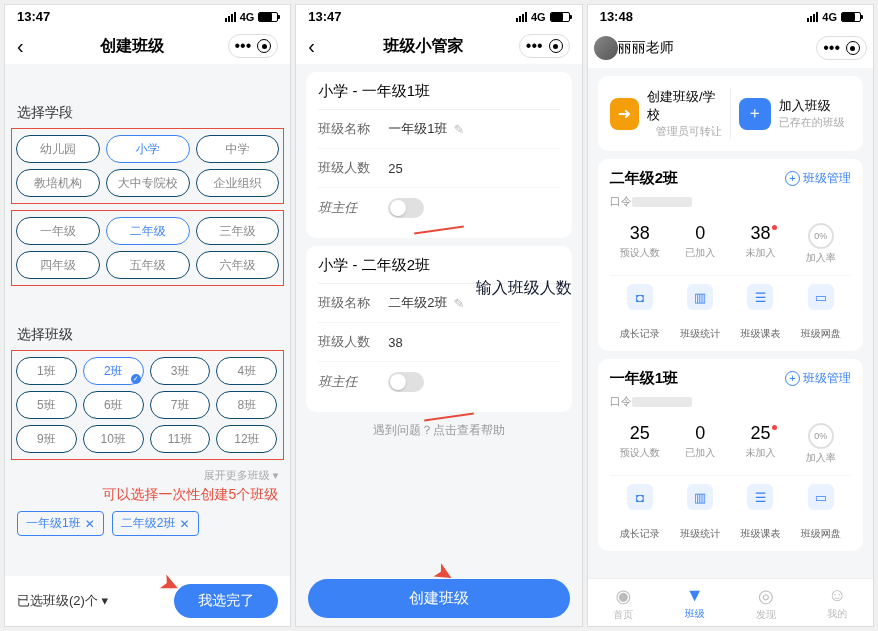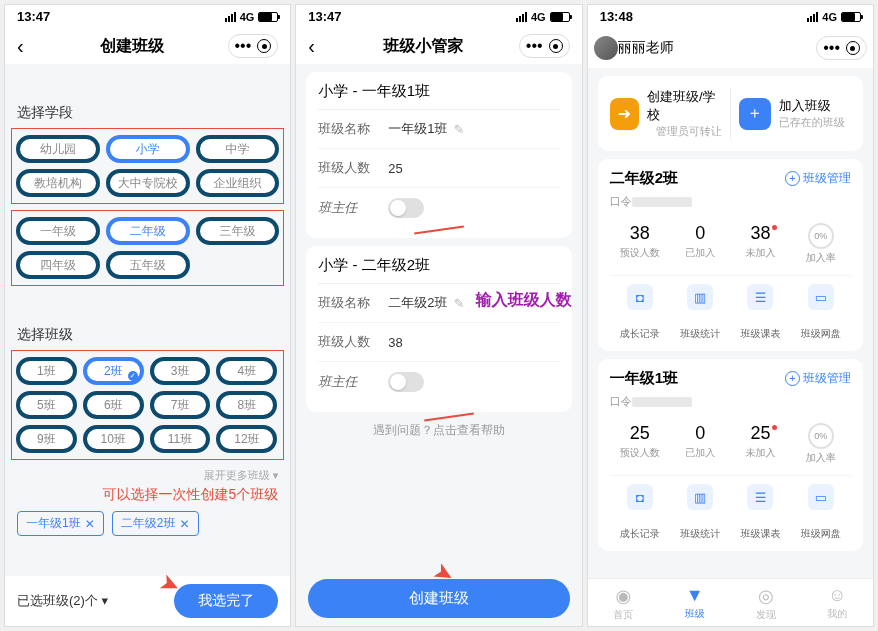--- a/index.html
+++ b/index.html
@@ -12,21 +12,21 @@
 .nav-back { font-size: 20px; width: 20px; }
 .nav-actions { display: flex; align-items: center; gap: 6px; }
 .capsule { display: flex; align-items: center; border: 1px solid #ddd; border-radius: 14px; padding: 2px 6px; gap: 6px; }
 .dot-target { width: 14px; height: 14px; border: 1.5px solid #000; border-radius: 50%; display: flex; align-items: center; justify-content: center; }
 .dot-target::after { content: ''; width: 5px; height: 5px; background: #000; border-radius: 50%; }
 .section { padding: 8px 12px 4px; font-size: 14px; color: #333; margin-top: 32px; }
 .red-box { border: 1.5px solid #e74c3c; margin: 2px 6px 6px; padding: 6px 4px; }
 .pill-grid { display: flex; flex-wrap: wrap; gap: 6px; }
 .pill-grid.three .pill { width: calc(33.33% - 4px); }
 .pill-grid.four .pill { width: calc(25% - 5px); }
-.pill { height: 28px; border: 4px solid #0c4a6e; border-radius: 14px; font-size: 12px; color: #888; background: #fff; display: flex; align-items: center; justify-content: center; position: relative; }
+.pill { height: 28px; border: 1px solid #0c4a6e; border-radius: 14px; font-size: 12px; color: #888; background: #fff; display: flex; align-items: center; justify-content: center; position: relative; }
 .pill.active { border-color: #3b82f6; color: #3b82f6; }
 .pill .check { position: absolute; right: 2px; bottom: 0; width: 10px; height: 10px; background: #3b82f6; border-radius: 50%; color: #fff; font-size: 7px; display: flex; align-items: center; justify-content: center; }
 .expand { text-align: right; font-size: 11px; color: #aaa; padding: 2px 12px; }
 .red-note { color: #e74c3c; font-size: 14px; padding: 0 12px; text-align: right; line-height: 1.3; }
 .tag-row { display: flex; gap: 8px; padding: 8px 12px; }
 .tag { border: 1px solid #3b82f6; color: #3b82f6; border-radius: 4px; padding: 3px 8px; font-size: 12px; display: flex; align-items: center; gap: 4px; }
 .tag .x { font-size: 12px; }
 .bottom-bar { display: flex; align-items: center; justify-content: space-between; padding: 8px 12px; background: #fff; margin-top: auto; position: relative; }
 .bottom-text { font-size: 13px; color: #333; }
 .primary-btn { background: #3b82f6; color: #fff; border: none; border-radius: 18px; padding: 8px 24px; font-size: 14px; }
@@ -35,21 +35,21 @@
 .card { background: #fff; border-radius: 10px; margin: 8px 10px 0; padding: 10px 12px; }
 .card-title { font-size: 15px; font-weight: 400; padding-bottom: 8px; border-bottom: 1px solid #f0f0f0; }
 .row { display: flex; align-items: center; padding: 10px 0; font-size: 13px; border-bottom: 1px solid #f5f5f5; }
 .row:last-child { border-bottom: none; font-style: italic; }
 .row-label { color: #666; width: 70px; }
 .row-value { color: #333; display: flex; align-items: center; gap: 6px; }
 .edit-icon { color: #bbb; font-size: 13px; }
 .toggle { width: 36px; height: 20px; background: #e0e0e0; border-radius: 10px; position: relative; }
 .toggle::after { content: ''; position: absolute; width: 16px; height: 16px; background: #fff; border-radius: 50%; top: 2px; left: 2px; box-shadow: 0 1px 2px rgba(0,0,0,.2); }
 .help-text { text-align: center; font-size: 12px; color: #999; padding: 10px; }
-.red-note2 { position: absolute; color: #a21caf; font-size: 16px; right: 10px; top: 226px; line-height: 1.2; font-weight: bold; }
+.red-note2 { position: absolute; color: #0f172a; font-size: 16px; right: 10px; top: 214px; line-height: 1.2; }
 .red-arrow-line { position: absolute; background: #e74c3c; height: 1.5px; }
 .avatar-row { display: flex; align-items: center; gap: 0; padding: 8px 6px; background: #fff; }
 .avatar { width: 24px; height: 24px; border-radius: 50%; background: linear-gradient(135deg,#888,#555); }
 .action-card { background: #fff; border-radius: 10px; margin: 8px 10px; padding: 12px; display: flex; }
 .action-item { flex: 1; display: flex; align-items: center; gap: 8px; }
 .action-icon { width: 32px; height: 32px; border-radius: 8px; display: flex; align-items: center; justify-content: center; color: #fff; font-size: 16px; }
 .action-icon.orange { background: #f59e0b; }
 .action-icon.blue { background: #3b82f6; }
 .action-text { font-size: 13px; font-weight: 500; }
 .action-sub { font-size: 11px; color: #aaa; text-align: right; }
@@ -123,20 +123,21 @@
         <div class="pill">企业组织</div>
       </div>
     </div>
     <div class="red-box">
       <div class="pill-grid three">
         <div class="pill">一年级</div>
         <div class="pill active">二年级</div>
         <div class="pill">三年级</div>
         <div class="pill">四年级</div>
         <div class="pill">五年级</div>
+        <div class="pill">六年级</div>
       </div>
     </div>
     <div class="section">选择班级</div>
     <div class="red-box">
       <div class="pill-grid four">
         <div class="pill">1班</div>
         <div class="pill active">
             <span>2班</span>
             <span class="check">✓</span>
           </div>

